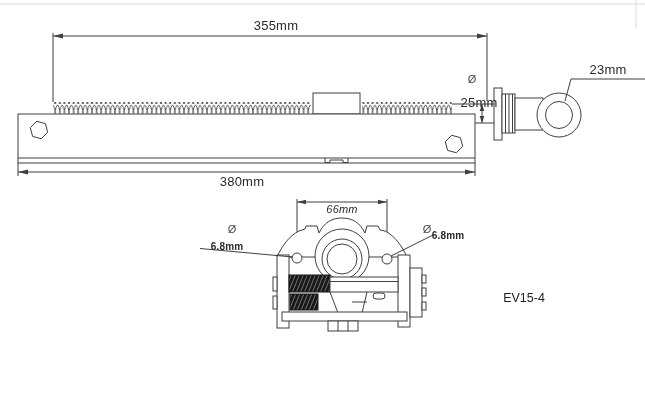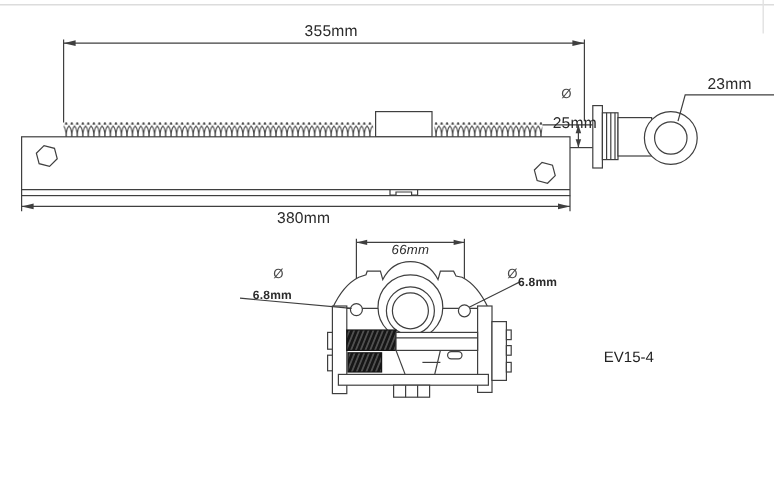--- a/index.html
+++ b/index.html
@@ -158,21 +158,21 @@
   </svg>
 
   <span class="dim-label" style="left:276px;top:18px;">355mm</span>
 
   <span class="dim-label" style="left:479px;top:57px;margin-top:38px;">25mm</span>
 
   <span class="dia-glyph" style="left:472px;top:73px;">Ø</span>
 
   <span class="dim-label" style="left:608px;top:62px;">23mm</span>
 
-  <span class="dim-label" style="left:253px;top:174px;">380mm</span>
+  <span class="dim-label" style="left:242px;top:174px;">380mm</span>
 
   <span class="dim-label mid" style="left:342px;top:203px;font-style:italic;">66mm</span>
 
   <span class="dia-glyph" style="left:232px;top:223px;">Ø</span>
   <span class="dim-label small" style="left:227px;top:241px;">6.8mm</span>
 
   <span class="dia-glyph" style="left:427px;top:223px;">Ø</span>
   <span class="dim-label small" style="left:448px;top:230px;">6.8mm</span>
 
   <span class="model-label" style="left:524px;top:291px;">EV15-4</span>

